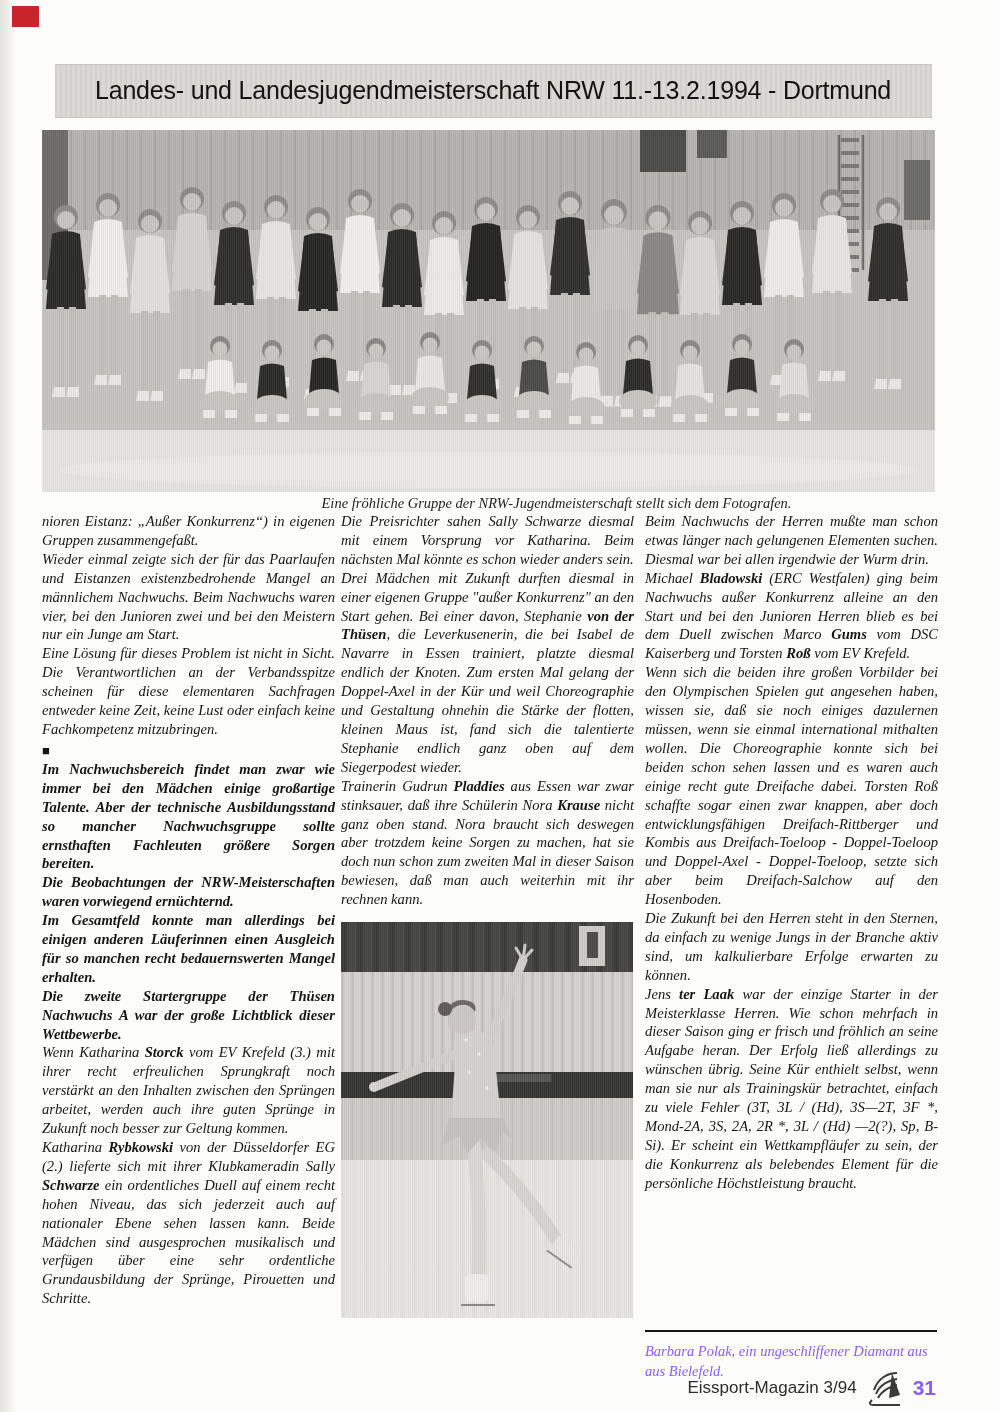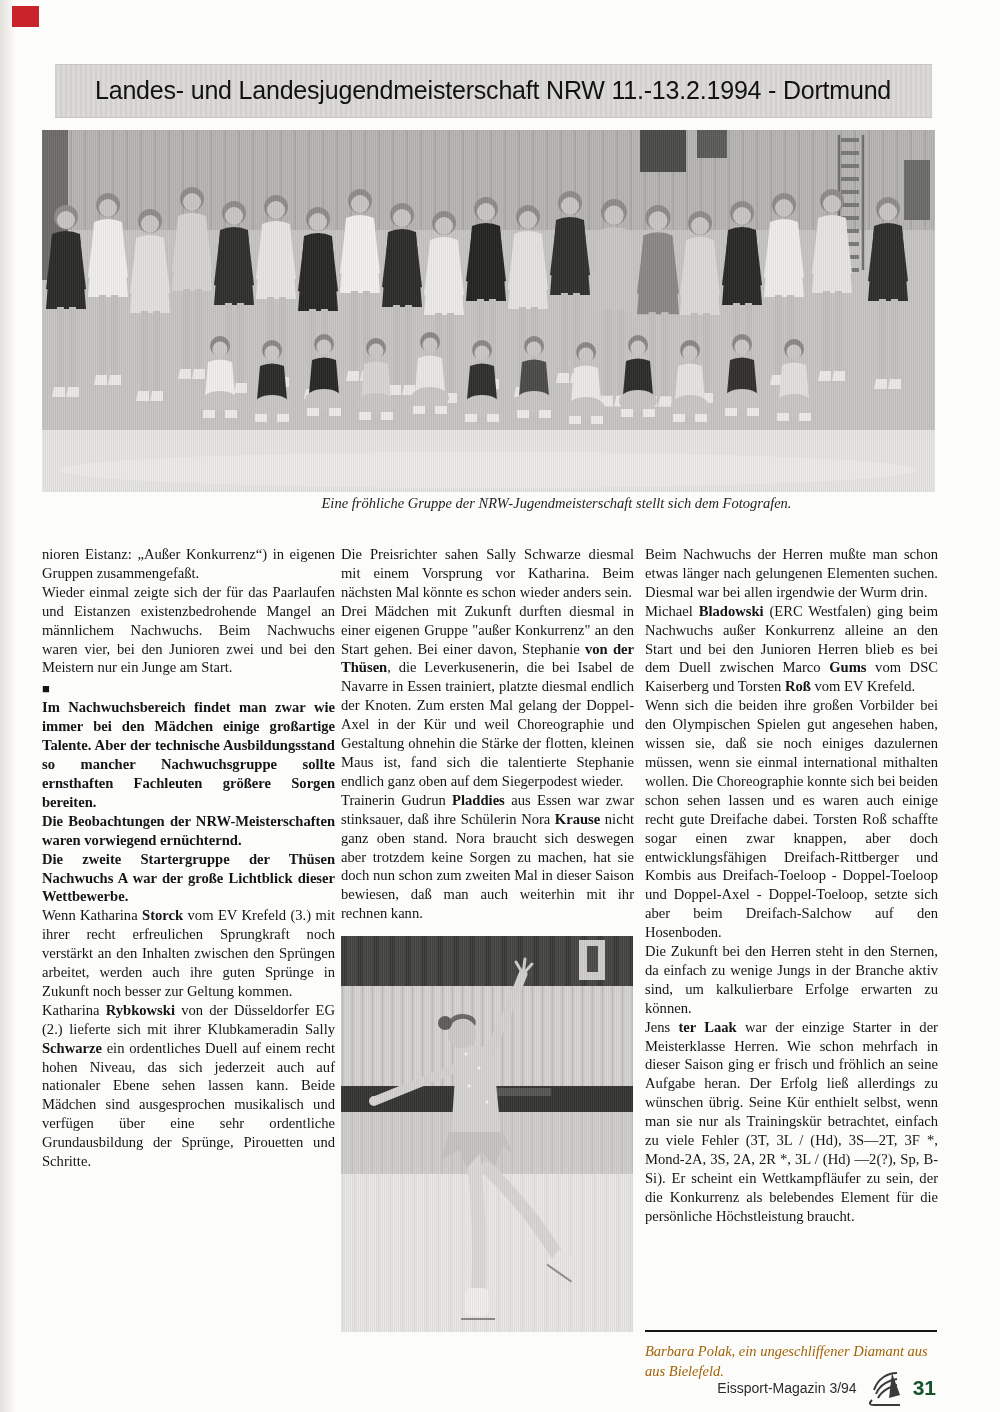--- a/index.html
+++ b/index.html
@@ -13,37 +13,37 @@
   .banner::after{content:"";position:absolute;inset:0;
         background:repeating-linear-gradient(90deg,rgba(0,0,0,0.045) 0 2px,rgba(255,255,255,0) 2px 5px);}
   .banner-title{font-family:"Liberation Sans", sans-serif;font-size:25px;letter-spacing:-0.2px;
         color:#121212;line-height:51px;padding-left:40px;white-space:nowrap;}
   .group-photo{position:absolute;left:42px;top:130px;width:893px;height:362px;background:#c7c5c2;overflow:hidden;}
   .skater-photo{position:relative;width:292px;height:396px;margin-top:13px;background:#dddcda;overflow:hidden;}
   .grain{position:absolute;inset:0;pointer-events:none;
         background:repeating-linear-gradient(90deg,rgba(255,255,255,0.06) 0 1px,rgba(0,0,0,0.05) 1px 2px);}
   .group-caption{position:absolute;left:42px;top:495px;width:893px;box-sizing:border-box;padding-left:136px;
         text-align:center;font-style:italic;font-size:14.5px;color:#232323;}
-  .col{position:absolute;top:545px;width:293px;font-size:14.6px;line-height:18.9px;
-        text-align:justify;hyphens:auto;-webkit-hyphens:auto;}
+  .col{position:absolute;top:512px;width:293px;font-size:14.6px;line-height:18.9px;
+        text-align:justify;hyphens:auto;font-style:italic;-webkit-hyphens:auto;}
   #col-1{left:42px;}
   #col-2{left:341px;}
   #col-3{left:645px;}
   .para{margin:0;}
   .para.bold{font-weight:bold;}
   .para.marker{line-height:15px;font-size:13px;padding:4px 0 2px;text-align:left;}
   .bseg{font-weight:bold;}
   .caption-block{position:absolute;left:645px;top:1330px;width:292px;}
   .rule{height:2px;background:#161616;margin-bottom:9px;}
-  .skater-caption{font-style:italic;font-size:14.5px;line-height:20px;color:#a16207;text-align:left;}
+  .skater-caption{font-style:italic;font-size:14.5px;line-height:20px;color:#8b5cf6;text-align:left;}
   .footer{position:absolute;right:64px;top:1370px;display:flex;align-items:center;gap:9px;
         font-family:"Liberation Sans", sans-serif;}
-  .mag{font-size:14px;color:#2c2c2c;}
+  .mag{font-size:17px;color:#2c2c2c;}
   .logo{display:inline-block;width:38px;height:36px;}
-  .pageno{font-size:21px;font-weight:bold;color:#14532d;}
+  .pageno{font-size:21px;font-weight:bold;color:#8b5cf6;}
 </style>
 </head>
 <body>
 
 <div class="page">
 
   <div class="corner-marker"></div>
 
   <div class="banner">
     <div class="banner-title">Landes- und Landesjugendmeisterschaft NRW 11.-13.2.1994 - Dortmund</div>
@@ -120,23 +120,25 @@
       <use href="#figK" transform="translate(752,209)" fill="#e2e0dd"></use>
     </svg>
     <div class="grain"></div>
   </div>
 
   <div class="group-caption">Eine fröhliche Gruppe der NRW-Jugendmeisterschaft stellt sich dem Fotografen.</div>
 
   <div class="col" id="col-1">
       <p class="para normal"><span>nioren Eistanz: „Außer Konkurrenz“) in eigenen Gruppen zusammengefaßt.</span></p>
       <p class="para normal"><span>Wieder einmal zeigte sich der für das Paarlaufen und Eistanzen existenzbedrohende Mangel an männlichem Nachwuchs. Beim Nachwuchs waren vier, bei den Junioren zwei und bei den Meistern nur ein Junge am Start.</span></p>
+      <p class="para normal"><span>Eine Lösung für dieses Problem ist nicht in Sicht. Die Verantwortlichen an der Verbandsspitze scheinen für diese elementaren Sachfragen entweder keine Zeit, keine Lust oder einfach keine Fachkompetenz mitzubringen.</span></p>
       <p class="para marker"><span>■</span></p>
       <p class="para bold"><span>Im Nachwuchsbereich findet man zwar wie immer bei den Mädchen einige großartige Talente. Aber der technische Ausbildungsstand so mancher Nachwuchsgruppe sollte ernsthaften Fachleuten größere Sorgen bereiten.</span></p>
       <p class="para bold"><span>Die Beobachtungen der NRW-Meisterschaften waren vorwiegend ernüchternd.</span></p>
+      <p class="para bold"><span>Im Gesamtfeld konnte man allerdings bei einigen anderen Läuferinnen einen Ausgleich für so manchen recht bedauernswerten Mangel erhalten.</span></p>
       <p class="para bold"><span>Die zweite Startergruppe der Thüsen Nachwuchs A war der große Lichtblick dieser Wettbewerbe.</span></p>
       <p class="para normal"><span>Wenn Katharina </span><span class="bseg">Storck</span><span> vom EV Krefeld (3.) mit ihrer recht erfreulichen Sprungkraft noch verstärkt an den Inhalten zwischen den Sprüngen arbeitet, werden auch ihre guten Sprünge in Zukunft noch besser zur Geltung kommen.</span></p>
       <p class="para normal"><span>Katharina </span><span class="bseg">Rybkowski</span><span> von der Düsseldorfer EG (2.) lieferte sich mit ihrer Klubkameradin Sally </span><span class="bseg">Schwarze</span><span> ein ordentliches Duell auf einem recht hohen Niveau, das sich jederzeit auch auf nationaler Ebene sehen lassen kann. Beide Mädchen sind ausgesprochen musikalisch und verfügen über eine sehr ordentliche Grundausbildung der Sprünge, Pirouetten und Schritte.</span></p>
     </div>
 
   <div class="col" id="col-2">
     <div id="col-2-text">
         <p class="para normal"><span>Die Preisrichter sahen Sally Schwarze diesmal mit einem Vorsprung vor Katharina. Beim nächsten Mal könnte es schon wieder anders sein.</span></p>
         <p class="para normal"><span>Drei Mädchen mit Zukunft durften diesmal in einer eigenen Gruppe "außer Konkurrenz" an den Start gehen. Bei einer davon, Stephanie </span><span class="bseg">von der Thüsen</span><span>, die Leverkusenerin, die bei Isabel de Navarre in Essen trainiert, platzte diesmal endlich der Knoten. Zum ersten Mal gelang der Doppel-Axel in der Kür und weil Choreographie und Gestaltung ohnehin die Stärke der flotten, kleinen Maus ist, fand sich die talentierte Stephanie endlich ganz oben auf dem Siegerpodest wieder.</span></p>
         <p class="para normal"><span>Trainerin Gudrun </span><span class="bseg">Pladdies</span><span> aus Essen war zwar stinksauer, daß ihre Schülerin Nora </span><span class="bseg">Krause</span><span> nicht ganz oben stand. Nora braucht sich deswegen aber trotzdem keine Sorgen zu machen, hat sie doch nun schon zum zweiten Mal in dieser Saison bewiesen, daß man auch weiterhin mit ihr rechnen kann.</span></p>

